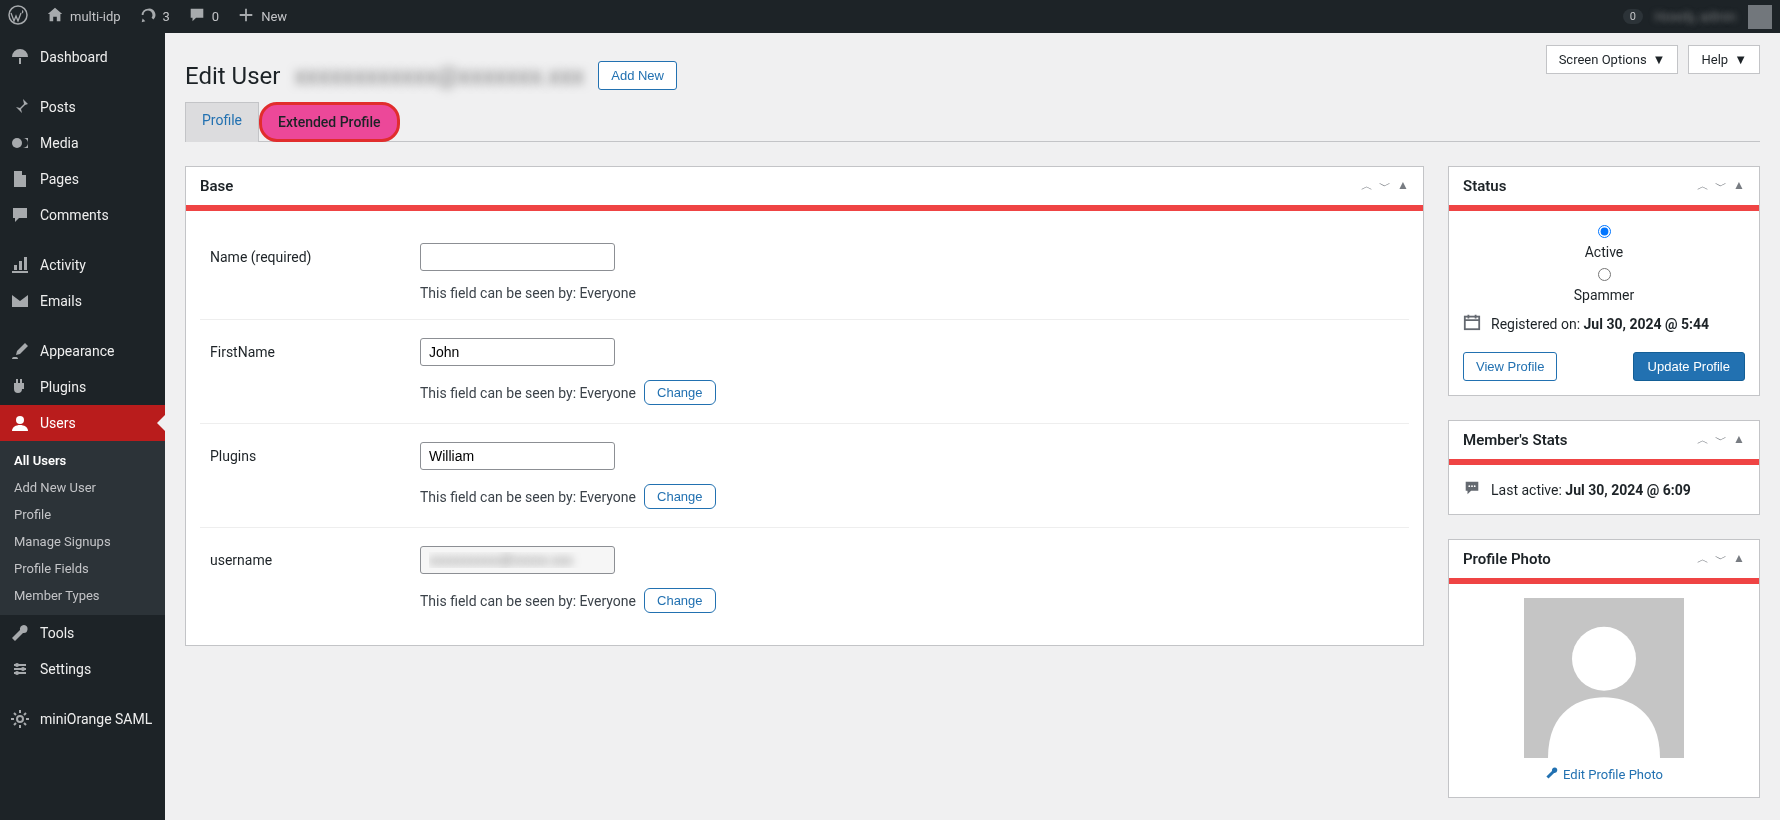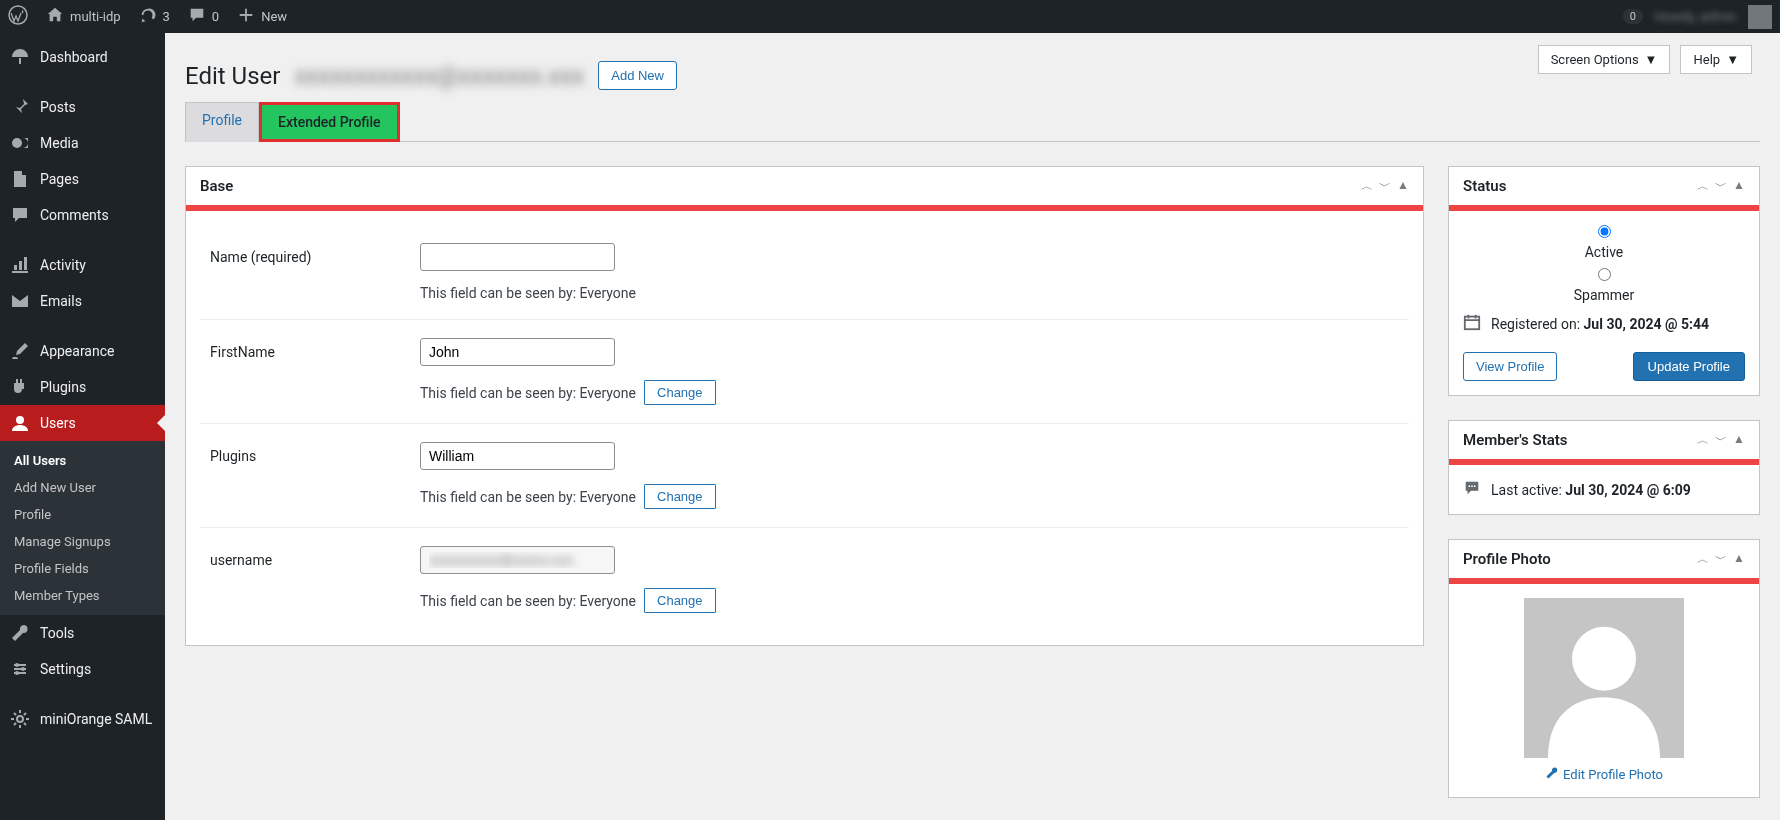--- a/index.html
+++ b/index.html
@@ -14,48 +14,48 @@
   .sidebar { width: 165px; background: #1d2327; color: #fff; flex-shrink: 0; padding-top: 6px; }
   .sb-item { display: flex; align-items: center; gap: 10px; padding: 8px 10px; color: #eee; font-size: 14px; cursor: pointer; }
   .sb-item .icon { width: 20px; height: 20px; display: flex; align-items: center; justify-content: center; font-size: 16px; color: #a7aaad; }
   .sb-item.current { background: #b91c1c; color: #fff; position: relative; }
   .sb-item.current .icon { color: #fff; }
   .sb-item.current::after { content:""; position:absolute; right:0; top:50%; transform: translateY(-50%); border: 8px solid transparent; border-right-color: #f0f0f1; }
   .sb-sub { background: #2c3338; padding: 6px 0; }
   .sb-sub-item { padding: 6px 14px; color: #c3c4c7; font-size: 13px; cursor:pointer; }
   .sb-sub-item.current { color: #fff; font-weight: 600; }
   .main { flex: 1; padding: 10px 20px 30px 20px; position: relative; }
-  .top-tabs { position: absolute; right: 28px; top: 12px; display:flex; gap:10px; }
+  .top-tabs { position: absolute; right: 20px; top: 12px; display:flex; gap:10px; }
   .top-tab { background: #fff; border: 1px solid #c3c4c7; padding: 6px 12px; font-size: 13px; display:flex; align-items:center; gap:6px; cursor:pointer; }
   .page-head { display:flex; align-items:center; gap:14px; padding: 18px 0 12px 0; }
   .page-title { font-size: 24px; font-weight: 400; }
   .blurred { color: transparent; text-shadow: 0 0 10px rgba(0,0,0,0.5); font-size: 24px; user-select:none; }
   .btn-outline { border:1px solid #2271b1; color:#2271b1; background:#fff; padding: 6px 12px; border-radius:3px; cursor:pointer; font-size:13px; }
   .btn-primary { border:1px solid #135e96; background:#2271b1; color:#fff; padding:6px 14px; border-radius:3px; cursor:pointer; font-size:13px; }
   .tabs { display:flex; border-bottom:1px solid #c3c4c7; margin-bottom:24px; }
   .tab { padding: 9px 16px; border:1px solid #c3c4c7; border-bottom:none; background:#dcdcde; margin-right:0; cursor:pointer; margin-bottom:-1px; }
   .tab.inactive { color:#2271b1; }
-  .tab.active { background:#22c55e; color:#1d2327; font-weight:500; }
+  .tab.active { background:#ec4899; color:#1d2327; font-weight:500;border-radius:18px; }
   .tab.highlighted { border:3px solid #e12d2d !important; }
   .content { display:flex; gap:24px; }
   .col-main { flex:1; }
   .col-side { width:312px; }
   .panel { background:#fff; border:1px solid #c3c4c7; margin-bottom:24px; }
   .panel-head { padding: 10px 14px; border-bottom:6px solid #ef4444; display:flex; align-items:center; justify-content:space-between; }
   .panel-head h3 { font-size:15px; font-weight:600; }
   .panel-toggles { display:flex; gap:6px; color:#787c82; font-size:12px; }
   .panel-toggles span { cursor:pointer; }
   .panel-body { padding: 14px; }
   .field-row { display:flex; align-items:flex-start; padding: 18px 10px; border-bottom:1px solid #eee; }
   .field-row:last-child { border-bottom:none; }
   .field-label { width: 210px; flex-shrink:0; padding-top:6px; font-size:14px; }
   .field-input-area { flex:1; }
   .field-input-area input[type=text] { width:195px; padding:5px 8px; border:1px solid #8c8f94; border-radius:3px; font-size:14px; }
   .hint { color:#3c434a; font-size:14px; margin-top:14px; display:flex; align-items:center; gap:8px; }
-  .btn-small { border:1px solid #2271b1; color:#2271b1; background:#fff; padding:4px 12px; border-radius:1px; font-size:13px; cursor:pointer; }
+  .btn-small { border:1px solid #2271b1; color:#2271b1; background:#fff; padding:4px 12px; border-radius:6px; font-size:13px; cursor:pointer; }
   .radio-row { display:flex; align-items:center; gap:6px; margin-bottom:8px; font-size:14px;flex-direction:column; }
   .side-meta { display:flex; align-items:center; gap:10px; font-size:14px; margin-top:10px; }
   .side-actions { display:flex; justify-content:space-between; margin-top:18px; }
   .avatar-placeholder { width:160px; height:160px; background:#c5c5c5; margin: 0 auto; position: relative; overflow:hidden; }
   .avatar-placeholder svg { width:100%; height:100%; }
   .edit-photo-link { text-align:center; color:#2271b1; font-size:13px; margin-top:8px; display:flex; justify-content:center; align-items:center; gap:4px; cursor:pointer; }
   .blurred-input { color: transparent; text-shadow: 0 0 8px rgba(0,0,0,0.5); background:#f6f6f6 !important; }
   .toolbar-greeting { color: transparent; text-shadow: 0 0 6px rgba(200,200,200,0.6); font-size:13px; }
 </style>
 </head>

